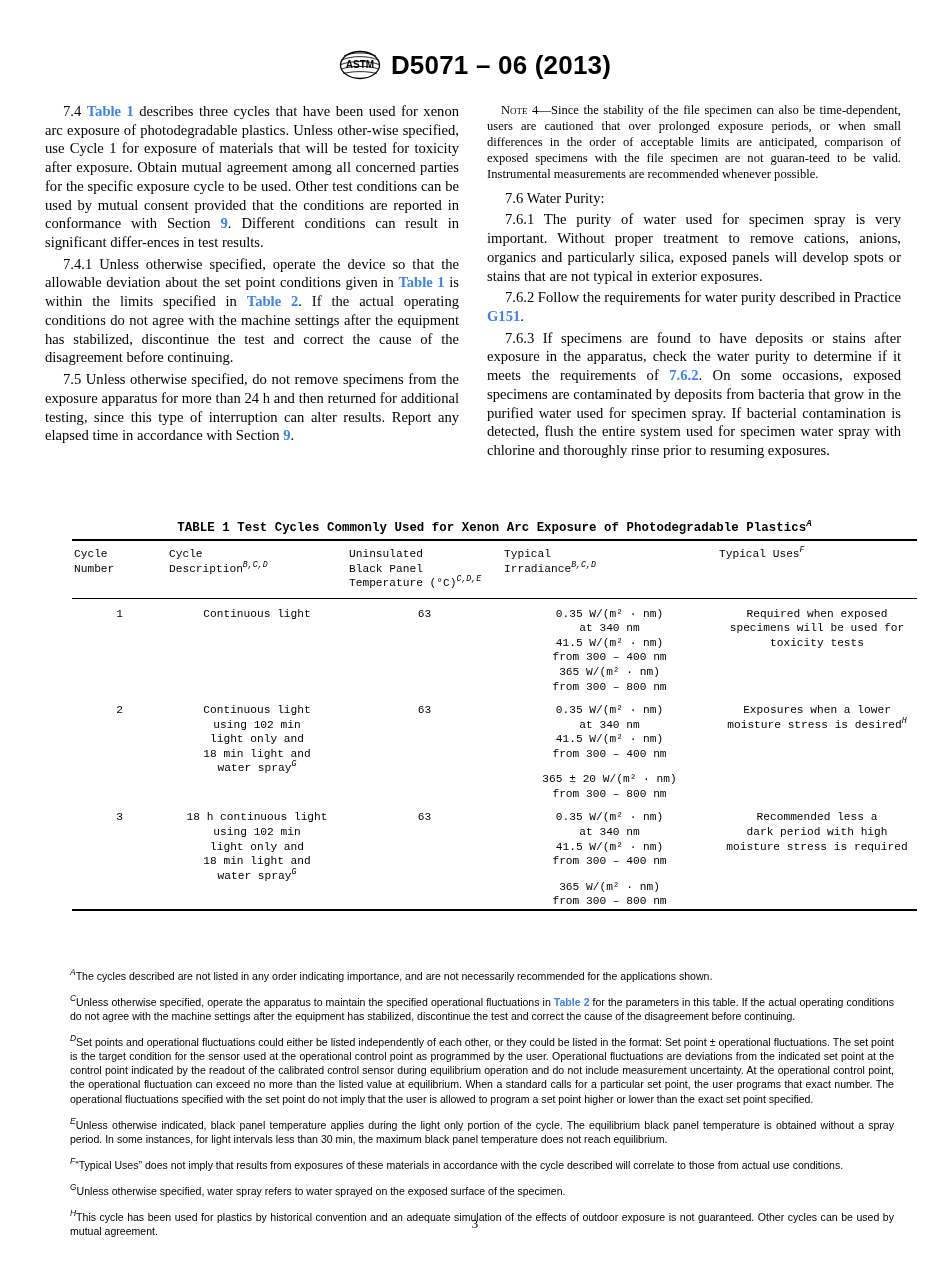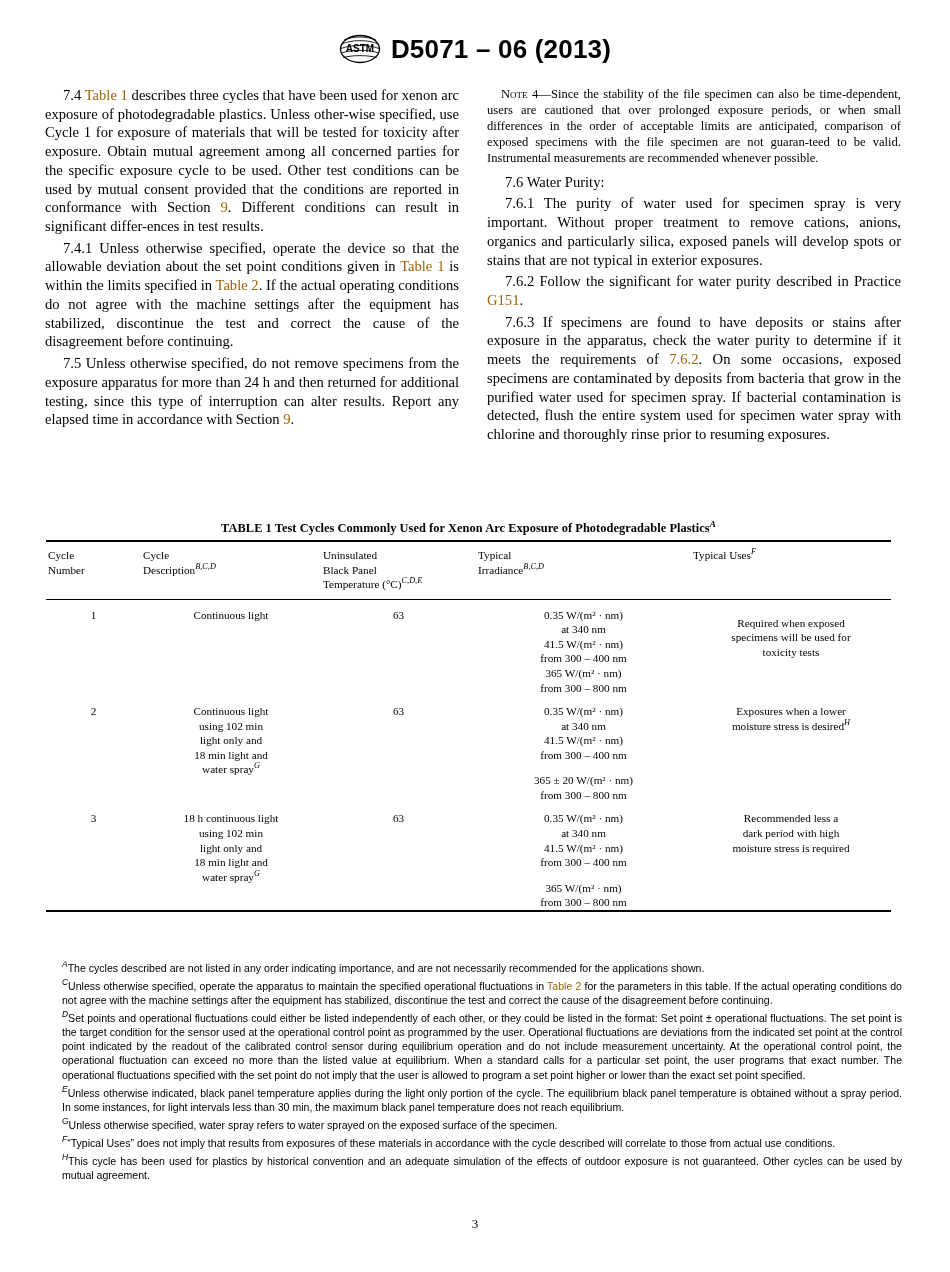--- a/index.html
+++ b/index.html
@@ -22,21 +22,21 @@
     box-sizing: border-box;
     padding: 0;
   }
 
   
   .doc-header {
     display: flex;
     align-items: center;
     justify-content: center;
     gap: 10px;
-    padding-top: 30px;
+    padding-top: 46px;
     height: 38px;
   }
   .astm-logo {
     width: 42px;
     height: 30px;
     display: block;
   }
   .doc-designation {
     font-family: "Liberation Sans", sans-serif;
     font-weight: bold;
@@ -72,29 +72,29 @@
     font-size: 12.6px;
     line-height: 1.275;
     text-align: justify;
     text-indent: 14px;
   }
   .note-label {
     font-variant: small-caps;
     font-size: 12.6px;
   }
   .ital { }
-  .xref { color: #a16207; }
+  .xref { color: #3b82f6; font-weight: bold; }
 
   
   .table-block {
     position: absolute;
-    left: 46px;
+    left: 72px;
     top: 521px;
     width: 845px;
-    font-family: Liberation Serif, serif;
+    font-family: Liberation Mono, monospace;
   }
   .table-caption {
     text-align: center;
     font-size: 12.4px;
     font-weight: bold;
     padding-bottom: 4px;
     letter-spacing: 0.05px;
   }
   table.data {
     width: 845px;
@@ -139,21 +139,21 @@
     position: absolute;
     left: 58px;
     top: 957px;
     width: 848px;
     font-family: "Liberation Sans", sans-serif;
     font-size: 10.55px;
     line-height: 1.335;
     text-align: justify;
   }
   .footnotes p {
-    margin: 4px;
+    margin: 12px;
   }
   .fn-mark {
     font-size: 0.80em;
     vertical-align: super;
     font-style: italic;
     line-height: 0;
   }
 
   
   .page-number {
@@ -187,21 +187,21 @@
   <div class="columns">
     <div class="col">
       <p class="body"><span>7.4 </span><span class="xref">Table 1</span><span> describes three cycles that have been used for xenon arc exposure of photodegradable plastics. Unless other-wise specified, use Cycle 1 for exposure of materials that will be tested for toxicity after exposure. Obtain mutual agreement among all concerned parties for the specific exposure cycle to be used. Other test conditions can be used by mutual consent provided that the conditions are reported in conformance with Section </span><span class="xref">9</span><span>. Different conditions can result in significant differ-ences in test results.</span></p>
       <p class="body"><span>7.4.1 Unless otherwise specified, operate the device so that the allowable deviation about the set point conditions given in </span><span class="xref">Table 1</span><span> is within the limits specified in </span><span class="xref">Table 2</span><span>. If the actual operating conditions do not agree with the machine settings after the equipment has stabilized, discontinue the test and correct the cause of the disagreement before continuing.</span></p>
       <p class="body"><span>7.5 Unless otherwise specified, do not remove specimens from the exposure apparatus for more than 24 h and then returned for additional testing, since this type of interruption can alter results. Report any elapsed time in accordance with Section </span><span class="xref">9</span><span>.</span></p>
     </div>
     <div class="col">
       <p class="note"><span class="note-label">Note</span><span> 4—Since the stability of the file specimen can also be time-dependent, users are cautioned that over prolonged exposure periods, or when small differences in the order of acceptable limits are anticipated, comparison of exposed specimens with the file specimen are not guaran-teed to be valid. Instrumental measurements are recommended whenever possible.</span></p>
       <p class="body" style="margin-top:6.5px;"><span>7.6 </span><span class="ital">Water Purity:</span></p>
       <p class="body"><span>7.6.1 The purity of water used for specimen spray is very important. Without proper treatment to remove cations, anions, organics and particularly silica, exposed panels will develop spots or stains that are not typical in exterior exposures.</span></p>
-      <p class="body"><span>7.6.2 Follow the significant for water purity described in Practice </span><span class="xref">G151</span><span>.</span></p>
+      <p class="body"><span>7.6.2 Follow the requirements for water purity described in Practice </span><span class="xref">G151</span><span>.</span></p>
       <p class="body"><span>7.6.3 If specimens are found to have deposits or stains after exposure in the apparatus, check the water purity to determine if it meets the requirements of </span><span class="xref">7.6.2</span><span>. On some occasions, exposed specimens are contaminated by deposits from bacteria that grow in the purified water used for specimen spray. If bacterial contamination is detected, flush the entire system used for specimen water spray with chlorine and thoroughly rinse prior to resuming exposures.</span></p>
     </div>
   </div>
 
   <div class="table-block">
     <div class="table-caption">
       <span>TABLE 1 Test Cycles Commonly Used for Xenon Arc Exposure of Photodegradable Plastics</span><span class="sup">A</span>
     </div>
     <table class="data">
       <thead>
@@ -236,21 +236,21 @@
             </td>
             <td class="cell-temp" style="padding-top: 8px;">63</td>
             <td class="cell-irr" style="padding-top: 8px;">
               <div>0.35 W/(m² · nm)</div>
               <div>at 340 nm</div>
               <div>41.5 W/(m² · nm)</div>
               <div>from 300 – 400 nm</div>
               <div>365 W/(m² · nm)</div>
               <div>from 300 – 800 nm</div>
             </td>
-            <td class="cell-uses" style="padding-top: 16px;">
+            <td class="cell-uses" style="padding-top: 8px;">
               <div>Required when exposed</div>
               <div>specimens will be used for</div>
               <div>toxicity tests</div>
             </td>
           </tr>
           <tr>
             <td class="cell-num" style="padding-top: 9px;">2</td>
             <td class="cell-desc" style="padding-top: 9px;">
               <div>Continuous light</div>
               <div>using 102 min</div>
@@ -300,20 +300,20 @@
           </tr>
         </tbody>
     </table>
   </div>
 
   <div class="footnotes">
       <p><span class="fn-mark">A</span><span>The cycles described are not listed in any order indicating importance, and are not necessarily recommended for the applications shown.</span></p>
       <p><span class="fn-mark">C</span><span>Unless otherwise specified, operate the apparatus to maintain the specified operational fluctuations in </span><span class="xref">Table 2</span><span> for the parameters in this table. If the actual operating conditions do not agree with the machine settings after the equipment has stabilized, discontinue the test and correct the cause of the disagreement before continuing.</span></p>
       <p><span class="fn-mark">D</span><span>Set points and operational fluctuations could either be listed independently of each other, or they could be listed in the format: Set point ± operational fluctuations. The set point is the target condition for the sensor used at the operational control point as programmed by the user. Operational fluctuations are deviations from the indicated set point at the control point indicated by the readout of the calibrated control sensor during equilibrium operation and do not include measurement uncertainty. At the operational control point, the operational fluctuation can exceed no more than the listed value at equilibrium. When a standard calls for a particular set point, the user programs that exact number. The operational fluctuations specified with the set point do not imply that the user is allowed to program a set point higher or lower than the exact set point specified.</span></p>
       <p><span class="fn-mark">E</span><span>Unless otherwise indicated, black panel temperature applies during the light only portion of the cycle. The equilibrium black panel temperature is obtained without a spray period. In some instances, for light intervals less than 30 min, the maximum black panel temperature does not reach equilibrium.</span></p>
+      <p><span class="fn-mark">F</span><span>“Typical Uses” does not imply that results from exposures of these materials in accordance with the cycle described will correlate to those from actual use conditions.</span></p>
       <p><span class="fn-mark">G</span><span>Unless otherwise specified, water spray refers to water sprayed on the exposed surface of the specimen.</span></p>
-      <p><span class="fn-mark">F</span><span>“Typical Uses” does not imply that results from exposures of these materials in accordance with the cycle described will correlate to those from actual use conditions.</span></p>
       <p><span class="fn-mark">H</span><span>This cycle has been used for plastics by historical convention and an adequate simulation of the effects of outdoor exposure is not guaranteed. Other cycles can be used by mutual agreement.</span></p>
     </div>
 
   <div class="page-number">3</div>
 
 </div>
 
 </body></html>

